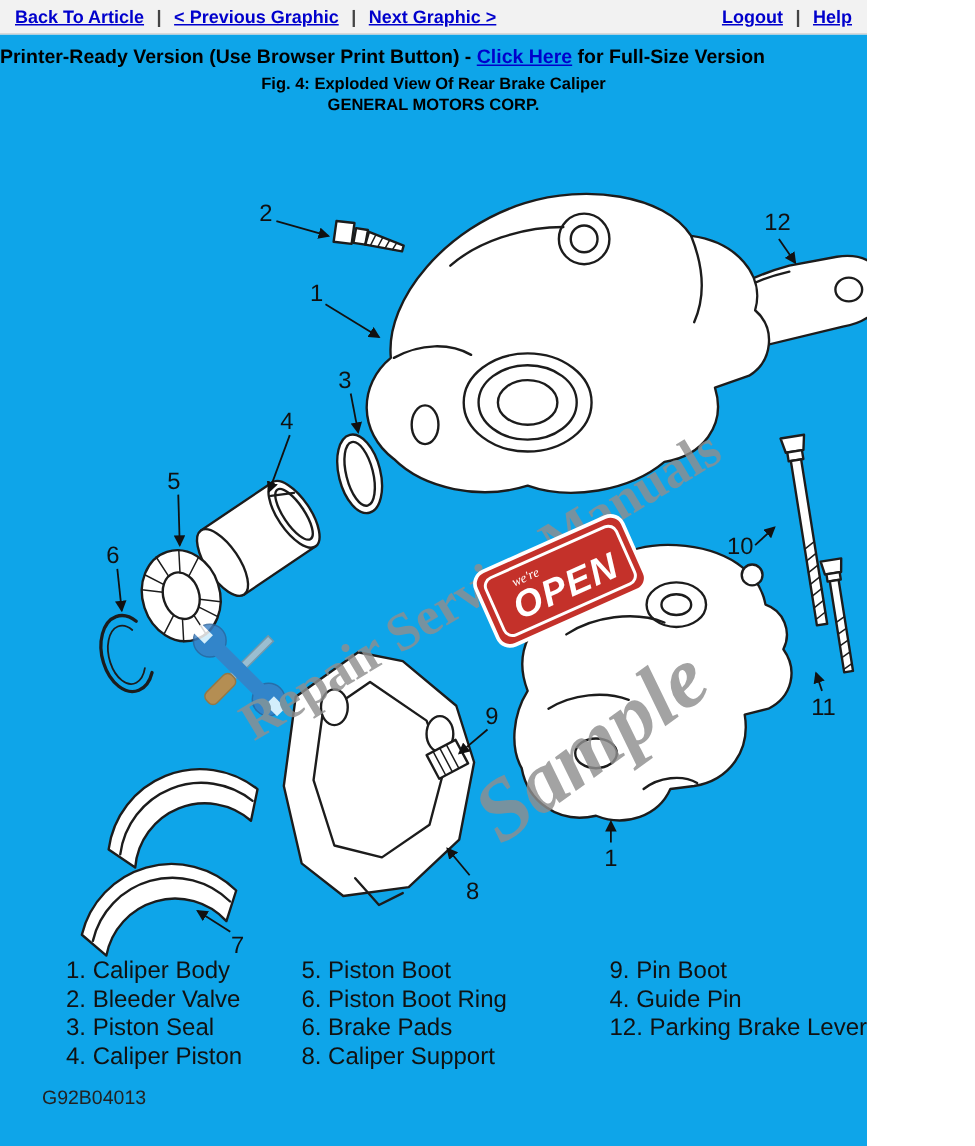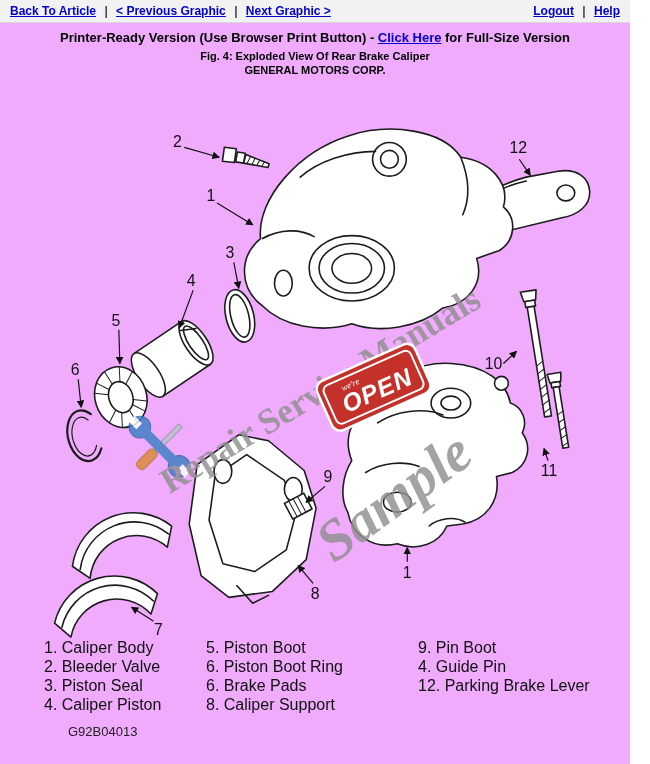--- a/index.html
+++ b/index.html
@@ -1,37 +1,37 @@
 <!DOCTYPE html>
 <html><head>
 <meta charset="utf-8">
 <style>
   * { box-sizing: border-box; margin: 0; padding: 0; }
   html, body { background: #ffffff; }
   .page {
-    width: 630px; height: 764px; background: #f0abfc; overflow: hidden;
+    width: 578px; height: 764px; background: #0ea5e9; overflow: hidden;
     font-family: "Liberation Sans", sans-serif; color: #000; position: relative;
   }
   .topbar {
     display: flex; justify-content: space-between; align-items: center;
     background: #f2f2f2; border-bottom: 1px solid #d8d8d8;
     padding: 4px 10px; font-size: 12px; font-weight: bold;
   }
   .topbar a { color: #0000cc; text-decoration: underline; cursor: pointer; }
   .sep { color: #444; margin: 0 5px; }
-  .printer-line { text-align: center; font-size: 13px; font-weight: bold; margin-top: 7px; }
+  .printer-line { font-size: 13px; font-weight: bold; margin-top: 7px; }
   .printer-line a { color: #0000cc; text-decoration: underline; cursor: pointer; }
   .fig-caption { text-align: center; font-size: 11px; font-weight: bold; margin-top: 5px; }
   .company { text-align: center; font-size: 11px; font-weight: bold; margin-top: 2px; }
   .diagram-wrap { width: 650px; height: 560px; margin-top: 2px; }
   .legend { display: flex; font-size: 16px; color: #111; padding-left: 44px; margin-top: 0; }
   .legend .col { line-height: 19px; white-space: nowrap; }
   .col1 { width: 162px; }
   .col2 { width: 212px; }
-  .doc-code { font-size: 13px; padding-left: 68px; margin-top: 10px; color: #222; }
+  .doc-code { font-size: 13px; padding-left: 28px; margin-top: 10px; color: #222; }
   .pn { font-size: 16px; fill: #111; font-family: "Liberation Sans", sans-serif; }
   .wm-brand {
     font-family: "Liberation Serif", serif; font-size: 36px; font-weight: bold; fill: #8f8f8f;
   }
   .wm-sample {
     font-family: "Liberation Serif", serif; font-size: 58px; font-weight: bold;
     font-style: italic; fill: #8f8f8f;
   }
   .open-text {
     font-family: "Liberation Sans", sans-serif; font-size: 25px; font-weight: bold;

